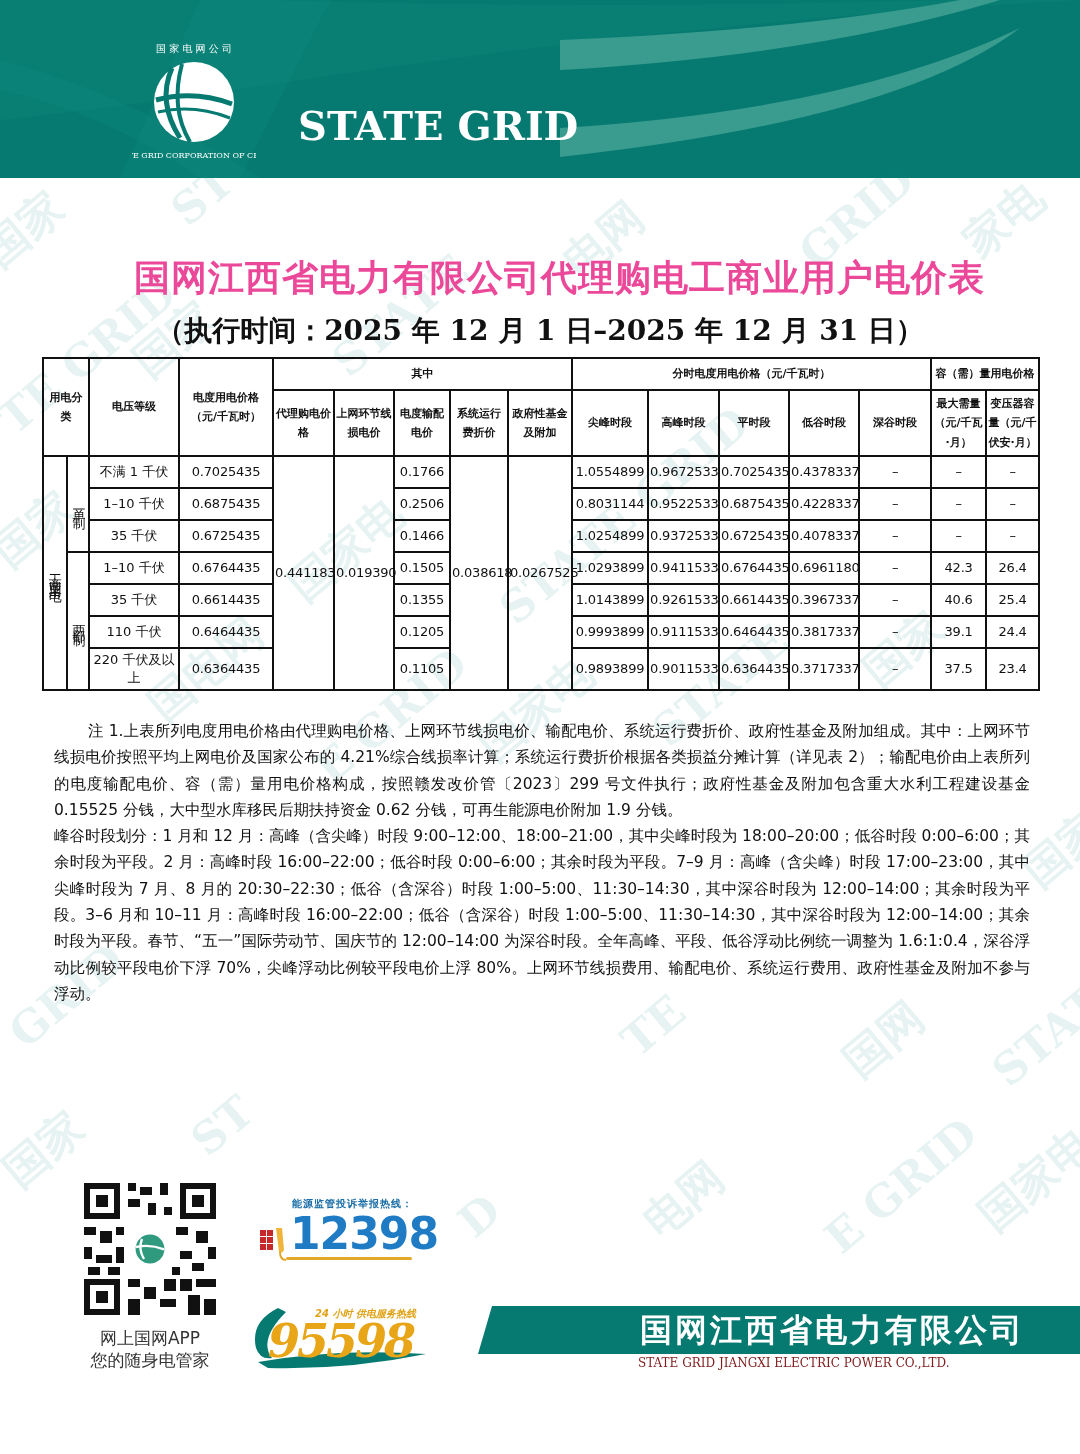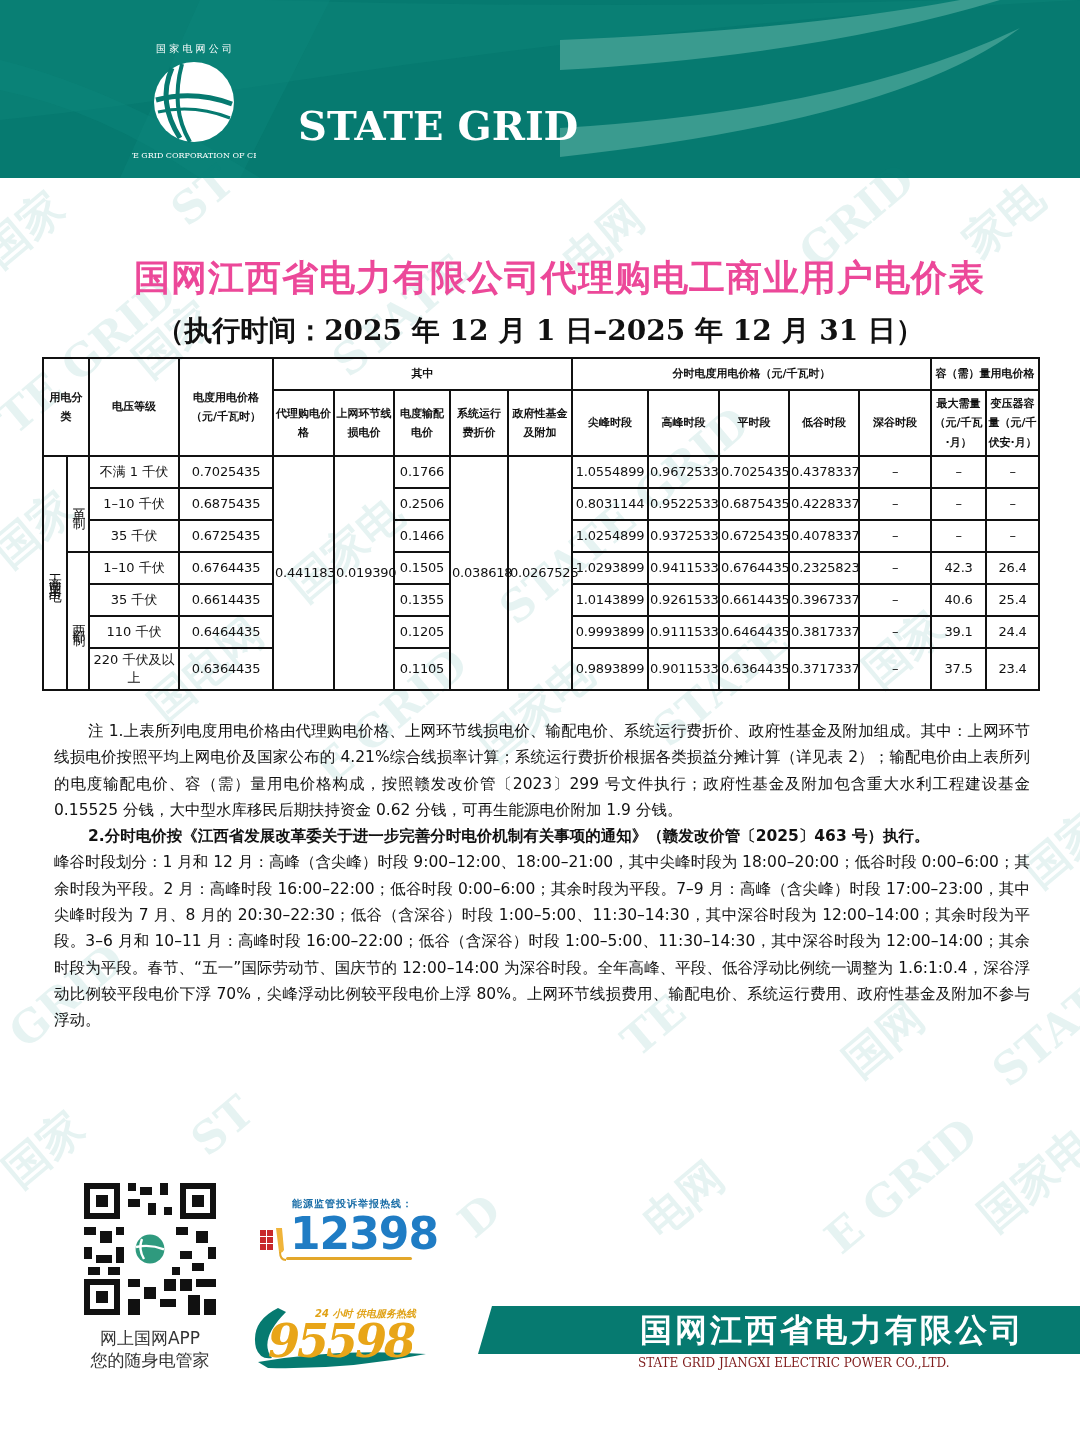--- a/index.html
+++ b/index.html
@@ -198,21 +198,21 @@
   <tr class="r">
     <td rowspan="4">
           <div class="vert">两部制</div>
         </td>
     <td>1–10 千伏</td>
     <td class="num">0.6764435</td>
     <td class="num">0.1505</td>
     <td class="num">1.0293899</td>
     <td class="num">0.9411533</td>
     <td class="num">0.6764435</td>
-    <td class="num">0.2325823</td>
+    <td class="num">0.6961180</td>
     <td class="num">–</td>
     <td class="num">42.3</td>
     <td class="num">26.4</td>
   </tr>
 
   <tr class="r">
     <td>35 千伏</td>
     <td class="num">0.6614435</td>
     <td class="num">0.1355</td>
     <td class="num">1.0143899</td>
@@ -247,21 +247,20 @@
     <td class="num">0.3717337</td>
     <td class="num">–</td>
     <td class="num">37.5</td>
     <td class="num">23.4</td>
   </tr>
 </tbody>
   </table>
 
 <div class="notes">
   <p>注 1.上表所列电度用电价格由代理购电价格、上网环节线损电价、输配电价、系统运行费折价、政府性基金及附加组成。其中：上网环节线损电价按照平均上网电价及国家公布的 4.21%综合线损率计算；系统运行费折价根据各类损益分摊计算（详见表 2）；输配电价由上表所列的电度输配电价、容（需）量用电价格构成，按照赣发改价管〔2023〕299 号文件执行；政府性基金及附加包含重大水利工程建设基金 0.15525 分钱，大中型水库移民后期扶持资金 0.62 分钱，可再生能源电价附加 1.9 分钱。</p>
-  <p class="lead">2.分时电价按《江西省发展改革委关于进一步完善分时电价机制有关事项的通知》（赣发改价管〔2025〕463 号）执行。</p>
   <p style="text-indent:0">峰谷时段划分：1 月和 12 月：高峰（含尖峰）时段 9:00–12:00、18:00–21:00，其中尖峰时段为 18:00–20:00；低谷时段 0:00–6:00；其余时段为平段。2 月：高峰时段 16:00–22:00；低谷时段 0:00–6:00；其余时段为平段。7–9 月：高峰（含尖峰）时段 17:00–23:00，其中尖峰时段为 7 月、8 月的 20:30–22:30；低谷（含深谷）时段 1:00–5:00、11:30–14:30，其中深谷时段为 12:00–14:00；其余时段为平段。3–6 月和 10–11 月：高峰时段 16:00–22:00；低谷（含深谷）时段 1:00–5:00、11:30–14:30，其中深谷时段为 12:00–14:00；其余时段为平段。春节、“五一”国际劳动节、国庆节的 12:00–14:00 为深谷时段。全年高峰、平段、低谷浮动比例统一调整为 1.6:1:0.4，深谷浮动比例较平段电价下浮 70%，尖峰浮动比例较平段电价上浮 80%。上网环节线损费用、输配电价、系统运行费用、政府性基金及附加不参与浮动。</p>
 </div>
 
 <svg class="qr" viewBox="0 0 33 33">
   <rect width="33" height="33" fill="#fff"></rect>
   <g fill="#111">
     <rect x="0" y="0" width="9" height="9"></rect>
       <rect x="1.5" y="1.5" width="6" height="6" fill="#fff"></rect>
       <rect x="3" y="3" width="3" height="3"></rect>
     <rect x="24" y="0" width="9" height="9"></rect>

